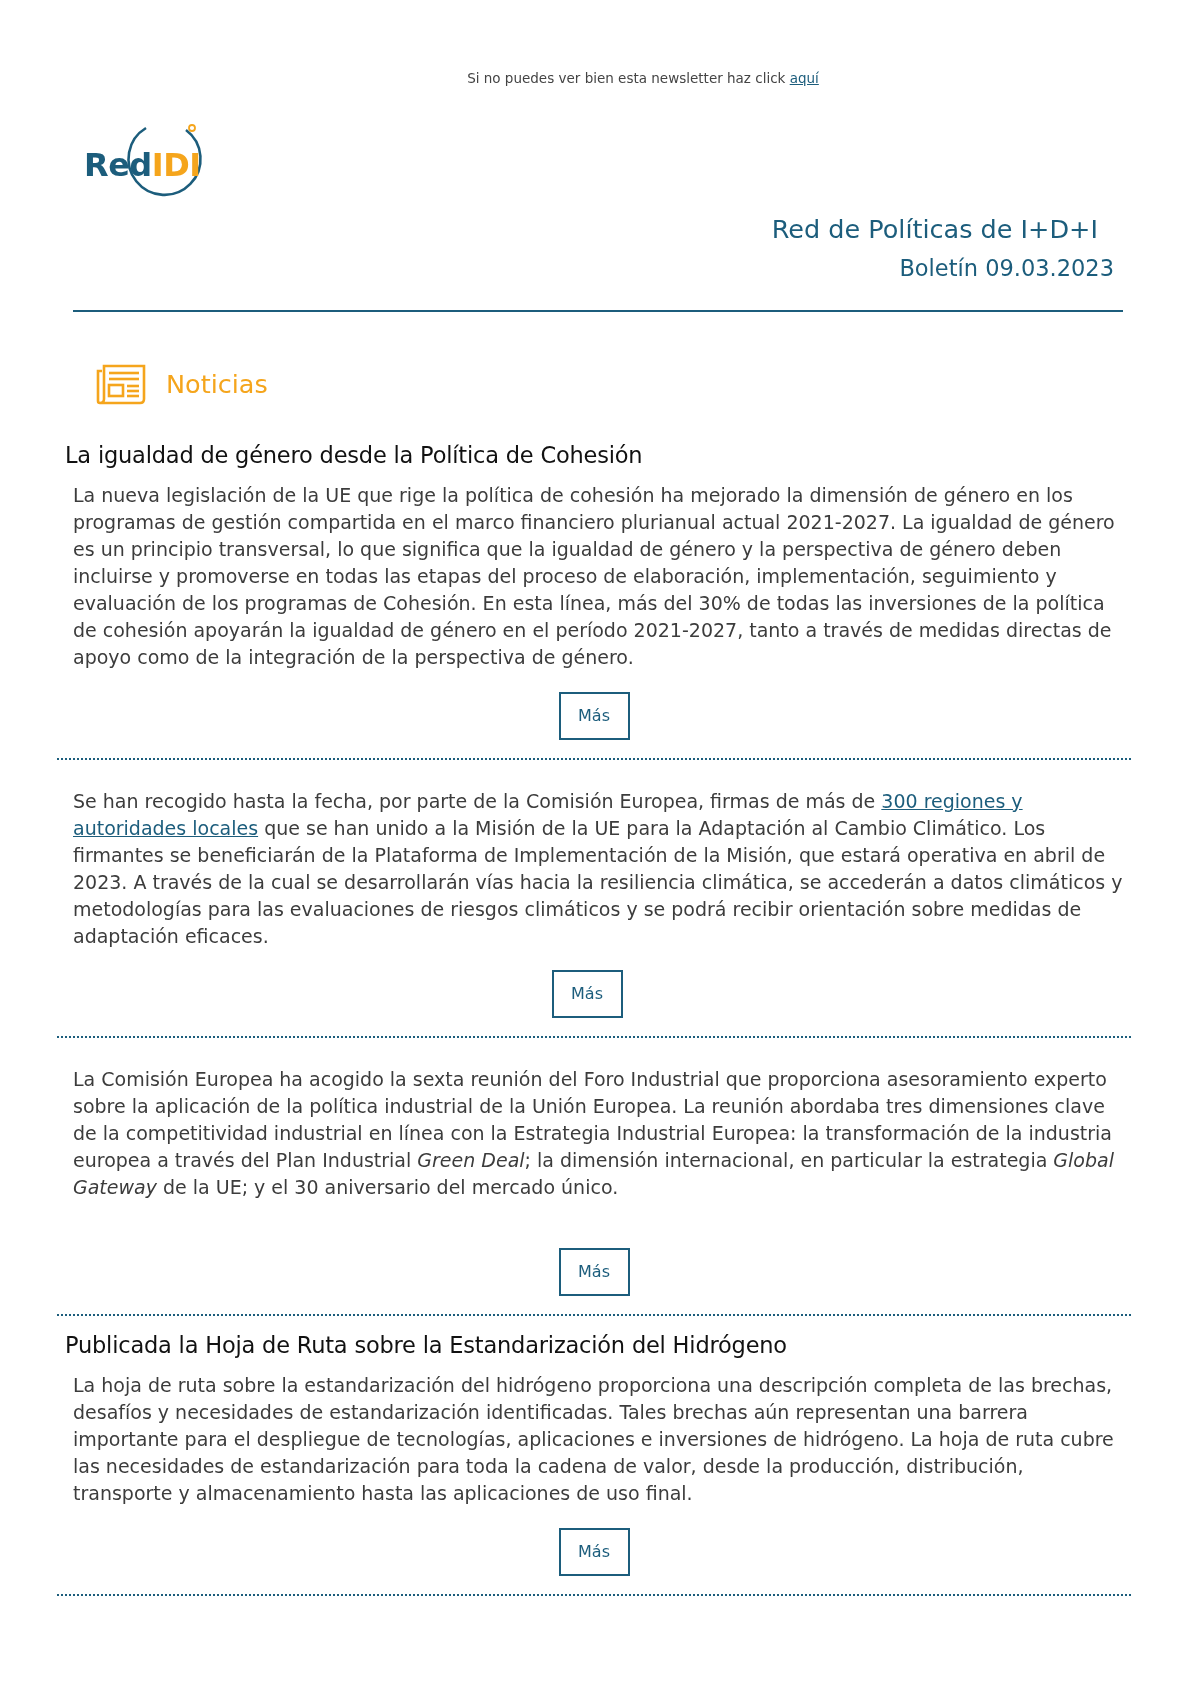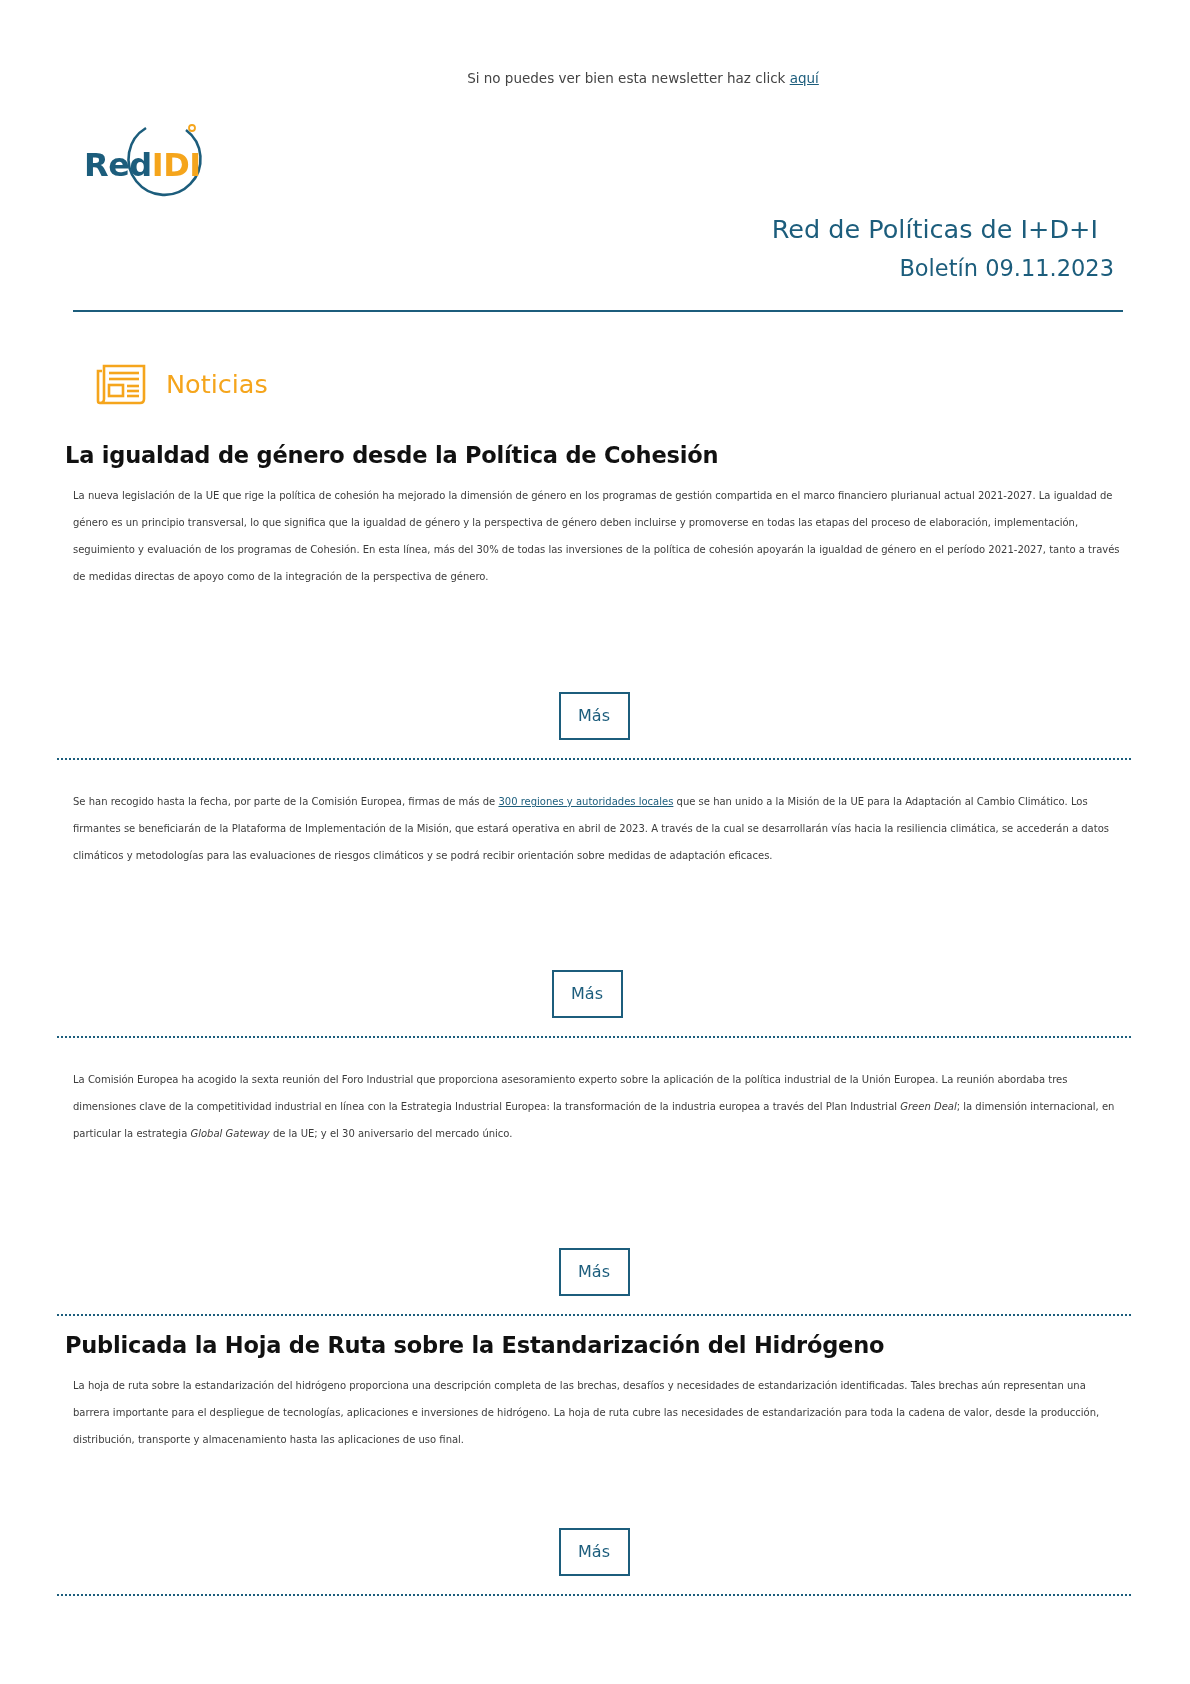--- a/index.html
+++ b/index.html
@@ -13,22 +13,22 @@
   .logo-red { color:#1c5d7c; }
   .logo-idi { color:#f5a51c; }
   .logo-ring { position:absolute; left:44px; top:2px; width:80px; height:80px; }
   .header-title { position:absolute; right:92px; top:214px; font-size:25.5px; color:#1c5d7c; text-align:right; white-space:nowrap; }
   .header-date { position:absolute; right:76px; top:255px; font-size:22.5px; color:#1c5d7c; text-align:right; white-space:nowrap; }
   .header-rule { position:absolute; left:73px; top:310px; width:1050px; height:2px; background:#1c5d7c; }
   .section { position:absolute; left:90px; top:362px; height:44px; display:flex; align-items:center;margin-left:6px; }
   .section-icon { width:50px; height:42px; }
   .section-label { margin-left:20px; font-size:25.5px; color:#f5a51c; }
   .article { position:absolute; left:57px; width:1074px; }
-  .article h2 { margin:0; padding-left:8px; font-size:22.5px; font-weight:bold; color:#111111; white-space:nowrap; letter-spacing:-0.2px; }
-  .article p { margin:0; padding-left:16px; padding-right:8px; font-size:10px; line-height:27px; color:#3c3c3c; }
+  .article h2 { margin:0; padding-left:8px; font-size:22.5px; font-weight:normal; color:#111111; white-space:nowrap; letter-spacing:-0.2px; }
+  .article p { margin:0; padding-left:16px; padding-right:8px; font-size:19px; line-height:27px; color:#3c3c3c; }
   .article p a { color:#1c5d7c; }
   .btn-wrap { position:absolute; left:0; width:1074px; text-align:center; }
   .btn { display:inline-block; width:71px; height:48px; border:2px solid #1c5d7c; box-sizing:border-box;
          color:#1c5d7c; font-size:16px; line-height:44px; text-align:center; background:#fff; cursor:pointer; }
   .sep { position:absolute; left:0; width:1074px; height:0; border-top:2px dotted #1c5d7c; }
 </style>
 </head>
 <body>
 
 <div class="top-note">
@@ -39,21 +39,21 @@
   <svg class="logo-ring" viewBox="0 0 80 80">
     <path d="M 62 10 A 36 36 0 1 1 22 8" fill="none" stroke="#1c5d7c" stroke-width="2.6"></path>
     <circle cx="68" cy="8" r="3" fill="none" stroke="#f5a51c" stroke-width="1.8"></circle>
   </svg>
   <div class="logo-text">
     <span class="logo-red">Red</span><span class="logo-idi">IDI</span>
   </div>
 </div>
 
 <div class="header-title">Red de Políticas de I+D+I</div>
-<div class="header-date">Boletín 09.11.2023</div>
+<div class="header-date">Boletín 09.03.2023</div>
 <div class="header-rule"></div>
 
 <div class="section">
   <svg class="section-icon" viewBox="0 0 50 42">
     <g fill="none" stroke="#f5a51c" stroke-width="2.6">
       <path d="M6 8 H2 V38 Q2 40 4 40 H44 Q48 40 48 36 V3 H8 V36 Q8 40 4 40"></path>
       <line x1="13" y1="10" x2="43" y2="10"></line>
       <line x1="13" y1="16" x2="43" y2="16"></line>
       <rect x="13" y="22" width="14" height="11"></rect>
       <line x1="31" y1="23" x2="43" y2="23"></line>

